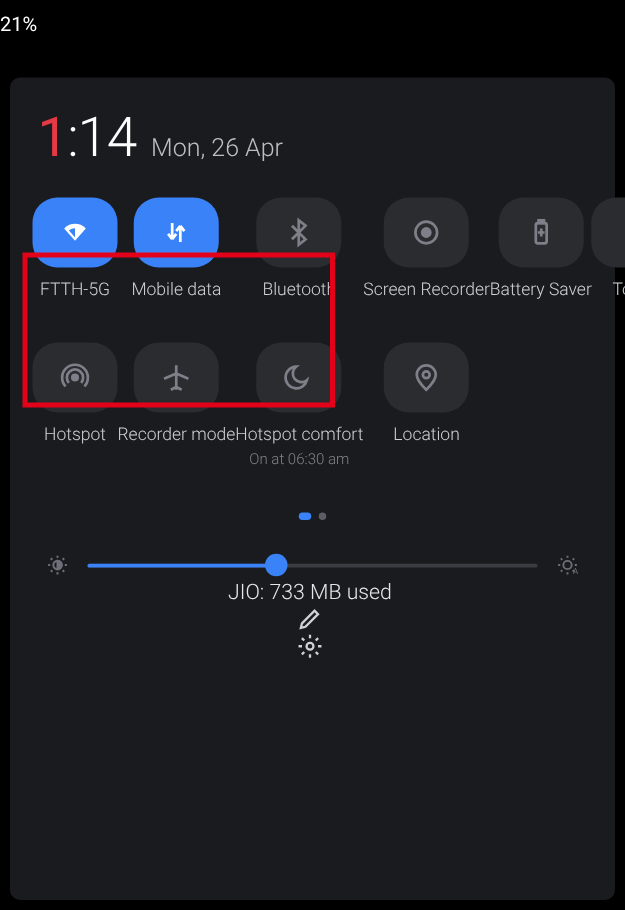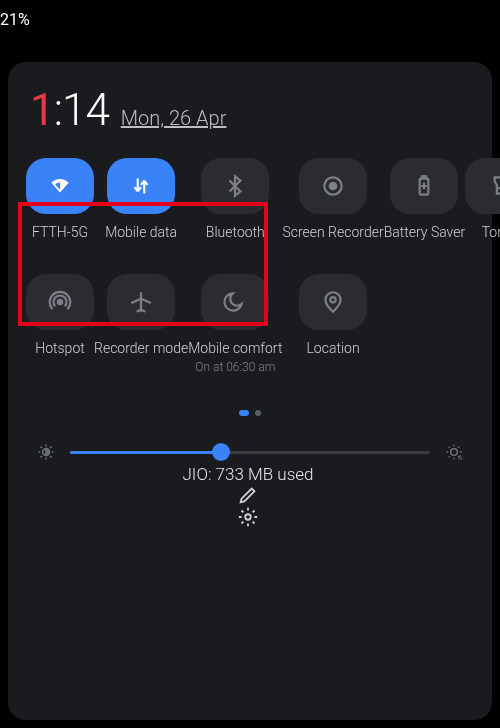--- a/index.html
+++ b/index.html
@@ -19,35 +19,35 @@
     font-size: 16px;
     font-weight: 400;
   }
   .panel {
     position: absolute;
     top: 62px;
     left: 8px;
     width: 484px;
     height: 658px;
     background: #1a1b1f;
-    border-radius: 18px;
+    border-radius: 8px;
     padding: 22px 18px 0 18px;
   }
   .clockrow {
     display: flex;
     align-items: baseline;
     gap: 12px;
     margin-bottom: 22px;
     padding-left: 4px;
   }
   .clock { font-size: 44px; font-weight: 300; letter-spacing: -1px; }
   .clock .hour { color: #e63946; font-weight: 400; }
   .clock .colon { color: #fff; }
   .clock .min { color: #fff; }
-  .date { font-size: 20px; color: #bdbfc4; font-weight: 300; text-decoration: underline; }
+  .date { font-size: 20px; color: #bdbfc4; font-weight: 300; }
   .grid {
     display: grid;
     grid-template-columns: repeat(6, 1fr);
     column-gap: 0;
     row-gap: 34px;
   }
   .tile {
     display: flex;
     flex-direction: column;
     align-items: center;
@@ -204,21 +204,21 @@
       </div>
       <div class="tlabel">Recorder mode</div>
     </div>
 
     <div class="tile">
       <div class="pill">
         <svg viewBox="0 0 24 24" fill="none" stroke="#7d8088" stroke-width="2">
             <path d="M18 14 A8 8 0 1 1 10 4 A6 6 0 0 0 18 14 Z"></path>
           </svg>
       </div>
-      <div class="tlabel">Mobile comfort</div>
+      <div class="tlabel">Hotspot comfort</div>
       <div class="tsub">On at 06:30 am</div>
     </div>
 
     <div class="tile">
       <div class="pill">
         <svg viewBox="0 0 24 24" fill="none" stroke="#7d8088" stroke-width="2">
             <path d="M12 21 C12 21 5 14.5 5 10 A7 7 0 0 1 19 10 C19 14.5 12 21 12 21 Z"></path>
             <circle cx="12" cy="10" r="2.5"></circle>
           </svg>
       </div>

